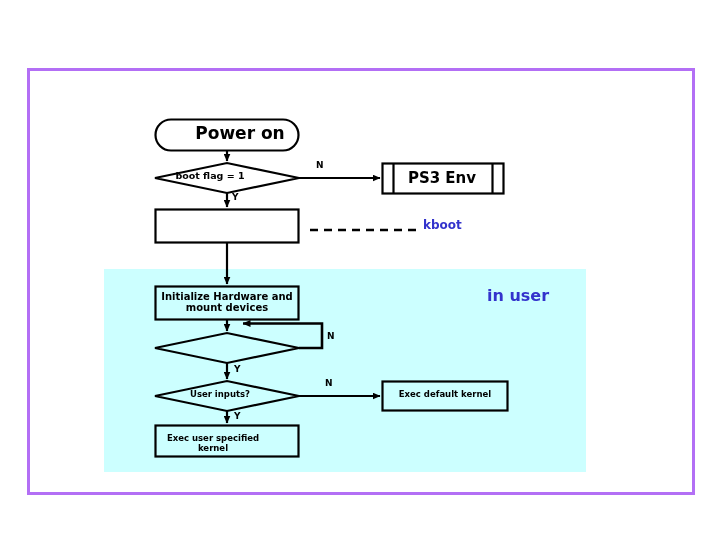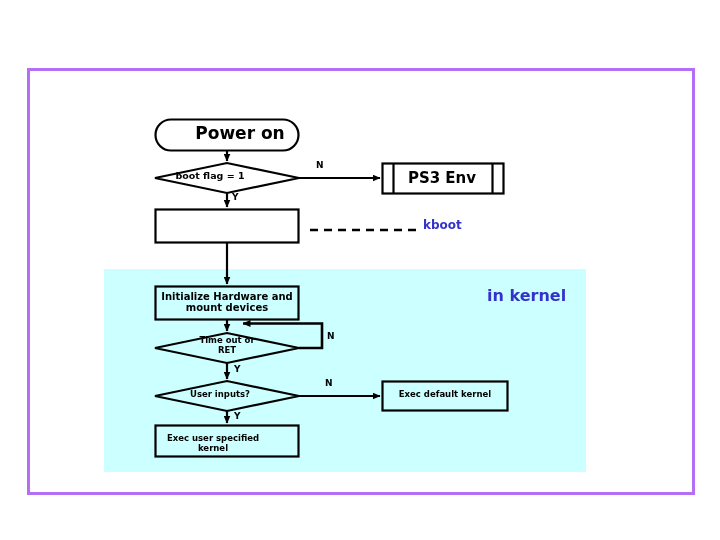--- a/index.html
+++ b/index.html
@@ -184,32 +184,30 @@
   <div class="node-text" id="power-on-label">Power on</div>
 
   <div class="node-text" id="boot-flag-label">boot flag = 1</div>
 
 
   <div class="node-text" id="ps3-env-label">PS3 Env</div>
 
   <div class="node-text" id="init-hw-label">Initialize Hardware and
 mount devices</div>
 
-  <div class="node-text" id="timeout-label">Time out or
-RET</div>
 
   <div class="node-text" id="user-inputs-label">User inputs?</div>
 
   <div class="node-text" id="exec-user-label">Exec user specified kernel</div>
 
   <div class="node-text" id="exec-default-label">Exec default kernel</div>
 
   <div class="edge-label" id="lbl-bootflag-n">N</div>
   <div class="edge-label" id="lbl-bootflag-y">Y</div>
   <div class="edge-label" id="lbl-timeout-n">N</div>
   <div class="edge-label" id="lbl-timeout-y">Y</div>
   <div class="edge-label" id="lbl-userin-n">N</div>
   <div class="edge-label" id="lbl-userin-y">Y</div>
 
   <div class="annot-blue" id="kboot-annot">kboot</div>
-  <div class="annot-blue" id="in-kboot-annot">in kernel</div>
+  <div class="annot-blue" id="in-kboot-annot">in user</div>
 
 </div>
 
 </body></html>

